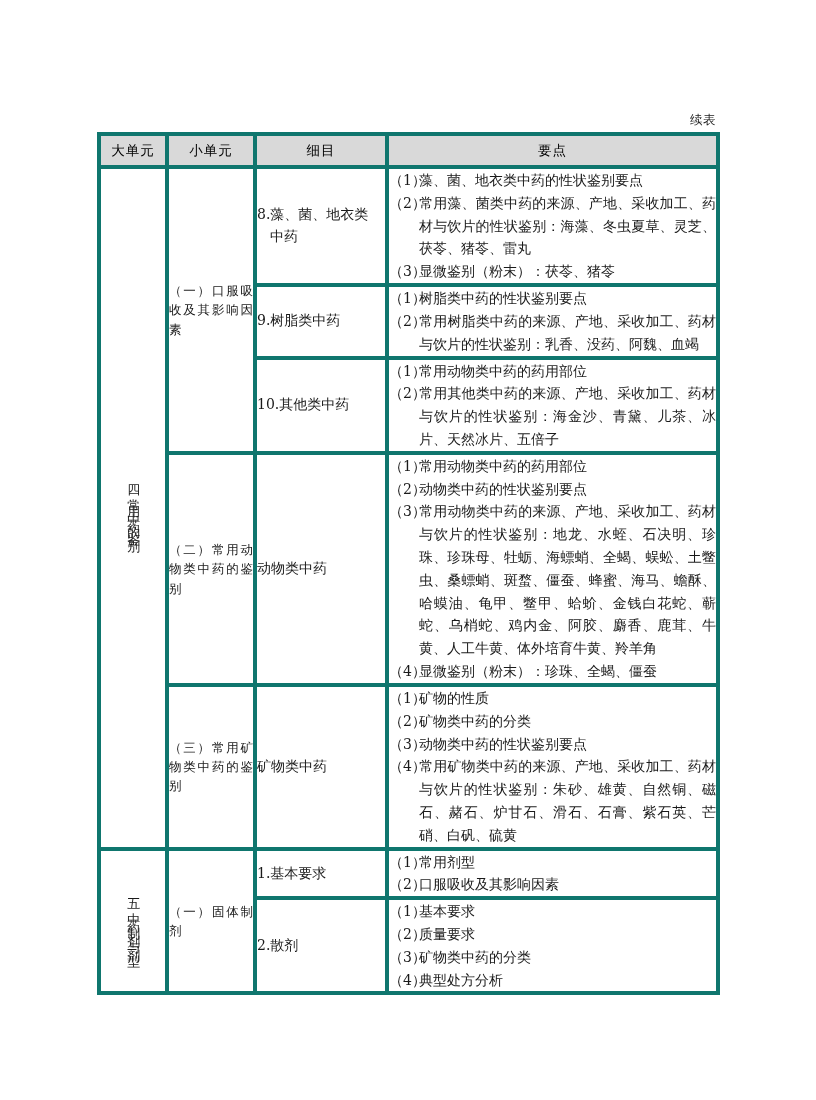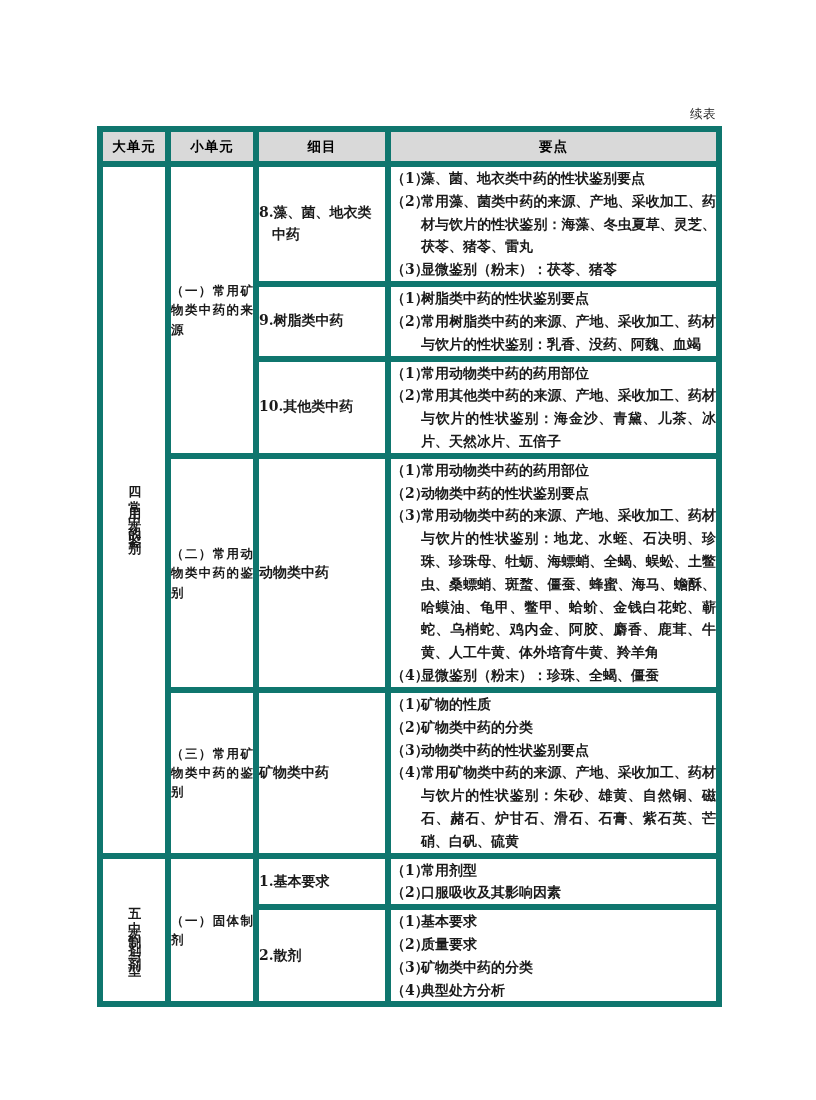--- a/index.html
+++ b/index.html
@@ -11,21 +11,21 @@
     width: 816px;
     height: 1100px;
     font-family: "DejaVu Serif", "Liberation Serif", serif;
     color: #1a1a1a;
     position: relative;
     overflow: hidden;
   }
 
   .page {
     position: absolute;
-    left: 0; top: 8px;
+    left: 0; top: 14px;
     width: 816px;
     height: 816px;
   }
 
   .continued-label {
     position: absolute;
     right: 100px;
     top: 98px;
     font-size: 12.5px;
     letter-spacing: 0.5px;
@@ -35,24 +35,24 @@
   table.syllabus {
     position: absolute;
     left: 97px;
     top: 118px;
     width: 619px;
     border-collapse: collapse;
     table-layout: fixed;
   }
 
   table.syllabus td, table.syllabus th {
-    border: 6px solid #0f766e;
+    border: 4px solid #0f766e;
     vertical-align: middle;
     padding: 0;
-    font-weight: bold;
+    font-weight: normal;
   }
 
   
   col.c-unit   { width: 68px; }
   col.c-sub    { width: 88px; }
   col.c-detail { width: 132px; }
   col.c-points { width: 331px; }
 
   thead td {
     background: #d9d9d9;
@@ -153,21 +153,21 @@
         <td>要点</td>
       </tr>
     </thead>
 
     <tbody>
 
       <tr>
         <td class="unit-cell" rowspan="5">
           <span class="vtext"><span class="v-num">四</span><span>常用中药的鉴别</span></span>
         </td>
-        <td class="sub-cell" rowspan="3">（一）常用矿物类中药的来源</td>
+        <td class="sub-cell" rowspan="3">（一）口服吸收及其影响因素</td>
         <td class="detail-cell">
           <span class="d-wrap">8.藻、菌、地衣类</span>
           <span class="d-ind">中药</span>
         </td>
         <td class="points-cell">
           <span class="pt"><span class="marker">（1）</span><span class="body">藻、菌、地衣类中药的性状鉴别要点</span></span>
           <span class="pt"><span class="marker">（2）</span><span class="body">常用藻、菌类中药的来源、产地、采收加工、药材与饮片的性状鉴别：海藻、冬虫夏草、灵芝、茯苓、猪苓、雷丸</span></span>
           <span class="pt"><span class="marker">（3）</span><span class="body">显微鉴别（粉末）：茯苓、猪苓</span></span>
         </td>
       </tr>

